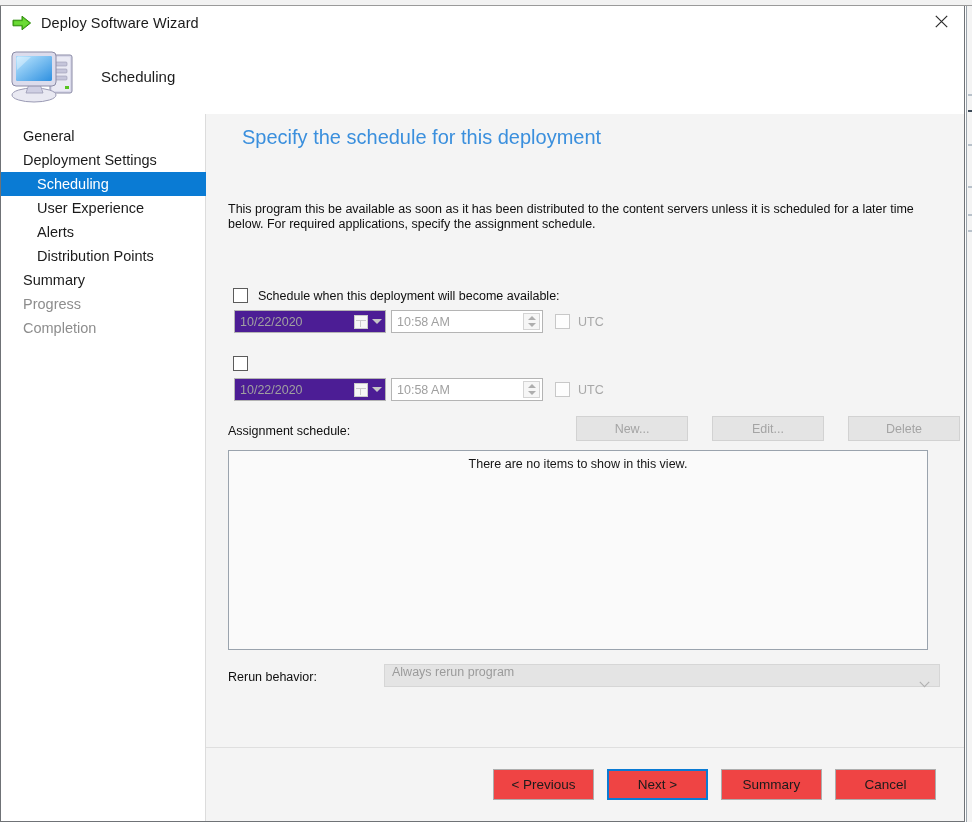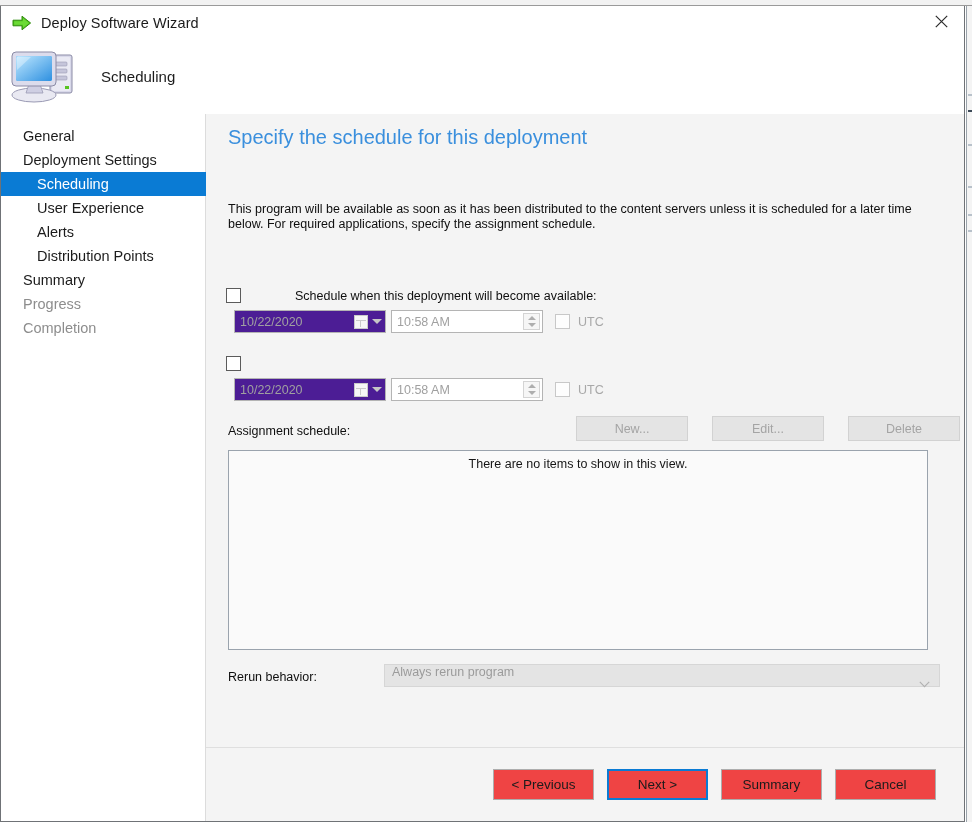--- a/index.html
+++ b/index.html
@@ -154,45 +154,44 @@
     display: flex;
     flex-direction: column;
   }
   .content-inner {
     flex: 1 1 auto;
     position: relative;
     padding: 0;
   }
   .page-heading {
     position: absolute;
-    left: 22px;
+    left: 36px;
     top: 12px;
     font-size: 20px;
     color: #3a8fdd;
     white-space: nowrap;
     text-align: right;
   }
   .page-description {
     position: absolute;
     left: 22px;
     top: 88px;
     width: 690px;
     font-size: 12.5px;
     color: #0f0f0f;
     line-height: 15px;
   }
 
   
   .check-row {
     position: absolute;
-    left: 20px;
+    left: 27px;
     display: flex;
     align-items: center;
     height: 19px;
-    gap: 44px;
   }
   .check-row.row-available { top: 172px; }
   .check-row.row-expire    { top: 240px; }
 
   .checkbox {
     width: 15px;
     height: 15px;
     border: 1px solid #5b5b5b;
     background: #ffffff;
     box-sizing: border-box;
@@ -512,21 +511,21 @@
       <div class="nav-item indent">Distribution Points</div>
       <div class="nav-item">Summary</div>
       <div class="nav-item disabled">Progress</div>
       <div class="nav-item disabled">Completion</div>
     </div>
 
     <div class="content">
       <div class="content-inner">
 
         <div class="page-heading">Specify the schedule for this deployment</div>
-        <div class="page-description">This program will be available as soon as it has been distributed to the content servers unless it is scheduled for a later time below. For required applications, specify the assignment schedule.</div>
+        <div class="page-description">This program this be available as soon as it has been distributed to the content servers unless it is scheduled for a later time below. For required applications, specify the assignment schedule.</div>
 
         <div class="check-row row-available">
           <span class="checkbox"></span>
           <span class="check-label">Schedule when this deployment will become available:</span>
         </div>
 
         <div class="field-row row-available">
           <div class="datepicker">
             <span class="dp-value">10/22/2020</span>
             <span class="dp-buttons">

